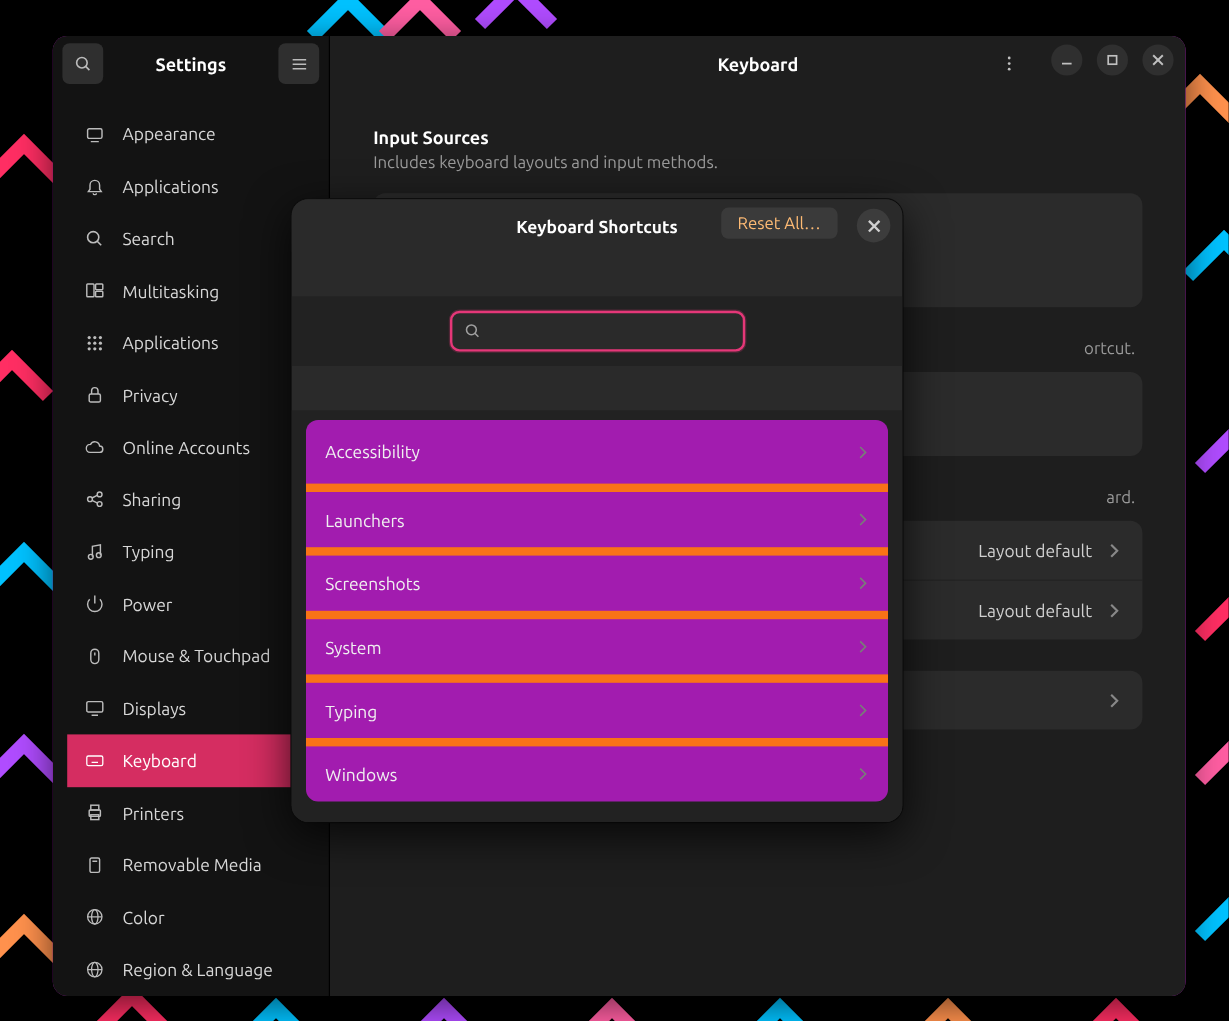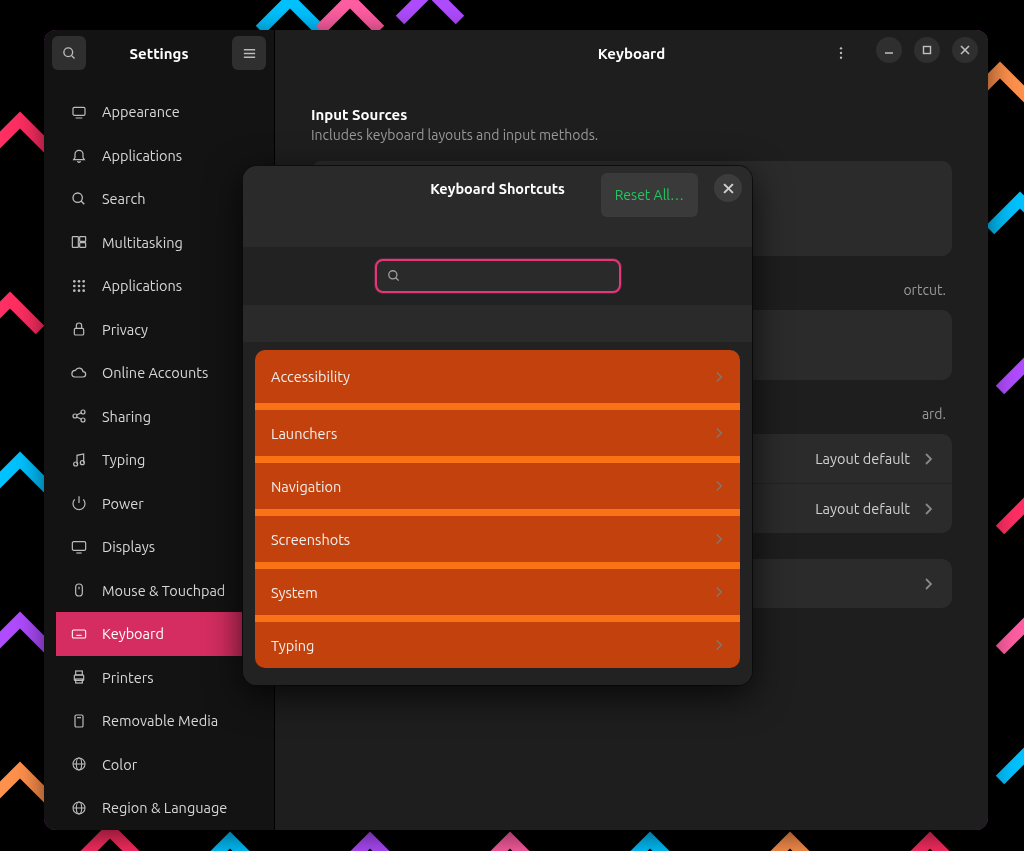--- a/index.html
+++ b/index.html
@@ -172,23 +172,23 @@
     background: #2a2a2a;
     display: flex; align-items: center;
     justify-content: center;
     position: relative;
   }
   .dialog-title {
     font-weight: 600; color: #fff; font-size: 14.5px;
   }
   .dialog-reset {
     position: absolute; right: 54px; top: 7px;
-    height: 44px; padding: 0 14px;
+    height: 26px; padding: 0 14px;
     background: #3a3a3a; border-radius: 6px;
-    color: #22c55e; font-size: 14px;
+    color: #fdba74; font-size: 14px;
     display: flex; align-items: center;
     cursor: pointer;
   }
   .dialog-close {
     position: absolute; right: 10px; top: 8px;
     width: 28px; height: 28px; border-radius: 50%;
     background: #3c3c3c;
     display: flex; align-items: center; justify-content: center;
     color: #d0d0d0; cursor: pointer;
   }
@@ -214,21 +214,21 @@
   }
   .search-box .search-icon { color: #a0a0a0; }
 
   .dialog-body {
     flex: 1;
     padding: 8px 12px 12px 12px;
     background: #222;
     overflow-y: auto;
   }
   .category-list {
-    background: #c2410c;
+    background: #a21caf;
     border-radius: 10px;
     overflow: hidden;
   }
   .category-row {
     display: flex; align-items: center;
     height: 53px;
     padding: 0 16px;
     color: #f0f0f0; font-size: 14.5px;
     border-top: 7px solid #f97316;
     cursor: pointer;
@@ -446,34 +446,34 @@
             <svg width="16" height="16" viewBox="0 0 24 24" fill="none" stroke="currentColor" stroke-width="1.8">
               <path d="M12 2v10"></path>
               <path d="M5.6 6.6a9 9 0 1012.8 0"></path>
             </svg>
           </span>
           <span>Power</span>
         </div>
         <div class="sidebar-item">
           <span class="si-icon">
             <svg width="16" height="16" viewBox="0 0 24 24" fill="none" stroke="currentColor" stroke-width="1.8">
+              <rect x="7" y="3" width="10" height="18" rx="5"></rect>
+              <line x1="12" y1="7" x2="12" y2="11"></line>
+            </svg>
+          </span>
+          <span>Mouse &amp; Touchpad</span>
+        </div>
+        <div class="sidebar-item">
+          <span class="si-icon">
+            <svg width="16" height="16" viewBox="0 0 24 24" fill="none" stroke="currentColor" stroke-width="1.8">
               <rect x="2" y="4" width="20" height="13" rx="2"></rect>
               <line x1="8" y1="21" x2="16" y2="21"></line>
             </svg>
           </span>
           <span>Displays</span>
-        </div>
-        <div class="sidebar-item">
-          <span class="si-icon">
-            <svg width="16" height="16" viewBox="0 0 24 24" fill="none" stroke="currentColor" stroke-width="1.8">
-              <rect x="7" y="3" width="10" height="18" rx="5"></rect>
-              <line x1="12" y1="7" x2="12" y2="11"></line>
-            </svg>
-          </span>
-          <span>Mouse &amp; Touchpad</span>
         </div>
         <div class="sidebar-item active">
           <span class="si-icon">
             <svg width="16" height="16" viewBox="0 0 24 24" fill="none" stroke="currentColor" stroke-width="1.6">
               <rect x="2" y="6" width="20" height="12" rx="2"></rect>
               <line x1="6" y1="10" x2="6" y2="10"></line>
               <line x1="10" y1="10" x2="10" y2="10"></line>
               <line x1="14" y1="10" x2="14" y2="10"></line>
               <line x1="18" y1="10" x2="18" y2="10"></line>
               <line x1="8" y1="14" x2="16" y2="14"></line>
@@ -636,28 +636,20 @@
         </div>
         <div class="category-row">
           <span class="label">Launchers</span>
           <span class="chev">
             <svg width="9" height="14" viewBox="0 0 10 14" fill="none" stroke="currentColor" stroke-width="1.6">
               <path d="M2 2 L7 7 L2 12"></path>
             </svg>
           </span>
         </div>
         <div class="category-row">
-          <span class="label">Navigation</span>
-          <span class="chev">
-            <svg width="9" height="14" viewBox="0 0 10 14" fill="none" stroke="currentColor" stroke-width="1.6">
-              <path d="M2 2 L7 7 L2 12"></path>
-            </svg>
-          </span>
-        </div>
-        <div class="category-row">
           <span class="label">Screenshots</span>
           <span class="chev">
             <svg width="9" height="14" viewBox="0 0 10 14" fill="none" stroke="currentColor" stroke-width="1.6">
               <path d="M2 2 L7 7 L2 12"></path>
             </svg>
           </span>
         </div>
         <div class="category-row">
           <span class="label">System</span>
           <span class="chev">
@@ -667,15 +659,23 @@
           </span>
         </div>
         <div class="category-row">
           <span class="label">Typing</span>
           <span class="chev">
             <svg width="9" height="14" viewBox="0 0 10 14" fill="none" stroke="currentColor" stroke-width="1.6">
               <path d="M2 2 L7 7 L2 12"></path>
             </svg>
           </span>
         </div>
+        <div class="category-row">
+          <span class="label">Windows</span>
+          <span class="chev">
+            <svg width="9" height="14" viewBox="0 0 10 14" fill="none" stroke="currentColor" stroke-width="1.6">
+              <path d="M2 2 L7 7 L2 12"></path>
+            </svg>
+          </span>
+        </div>
       </div>
   </div>
 </div>
 
 </body></html>

